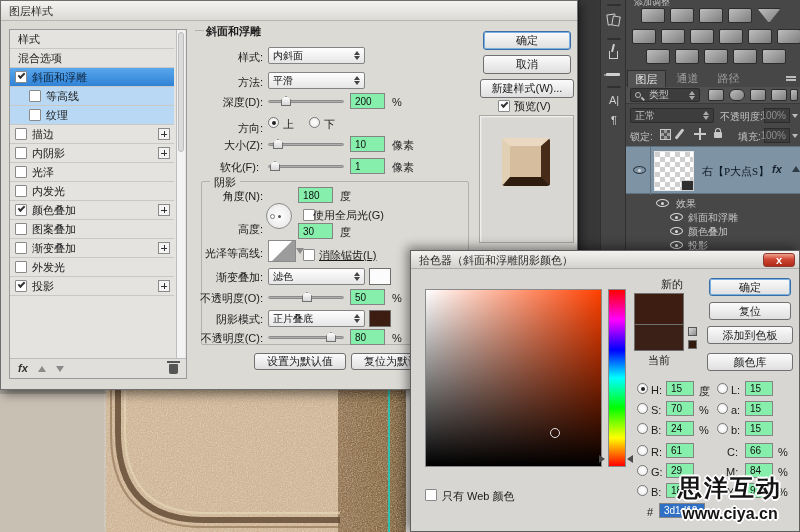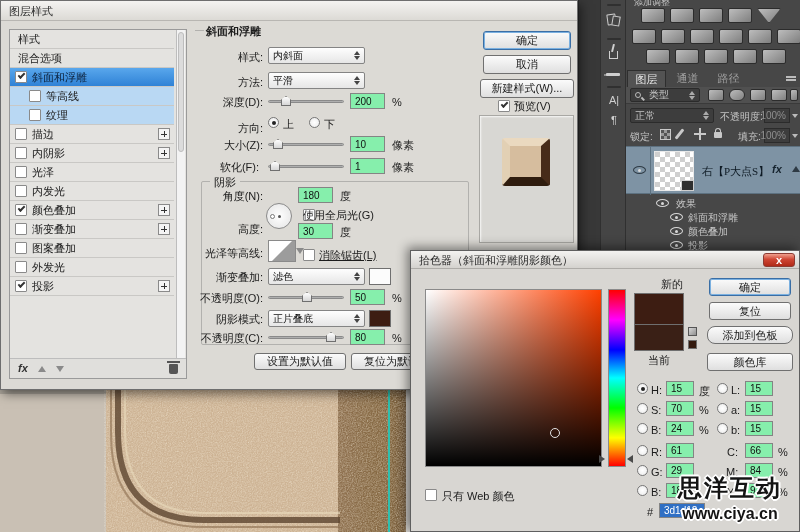--- a/index.html
+++ b/index.html
@@ -323,29 +323,29 @@
             <span class="tick"></span>
           </span>
           <span class="txt">颜色叠加</span>
           <span class="plusbox">
             <i></i>
             <b></b>
           </span>
         </div>
       <div class="ls-row">
           <span class="chk"></span>
+          <span class="txt">图案叠加</span>
+        </div>
+      <div class="ls-row">
+          <span class="chk"></span>
           <span class="txt">渐变叠加</span>
           <span class="plusbox">
             <i></i>
             <b></b>
           </span>
-        </div>
-      <div class="ls-row">
-          <span class="chk"></span>
-          <span class="txt">图案叠加</span>
         </div>
       <div class="ls-row">
           <span class="chk"></span>
           <span class="txt">外发光</span>
         </div>
       <div class="ls-row">
           <span class="chk">
             <span class="tick"></span>
           </span>
           <span class="txt">投影</span>
@@ -414,21 +414,21 @@
       <span class="legend">阴影</span>
     </div>
     <div class="lbl lblr" style="left:180px;top:189px;width:82px;">角度(N):</div>
     <div class="vbox" style="left:297px;top:186px;width:35px;height:16px;">180</div>
     <div class="lbl" style="left:339px;top:189px;">度</div>
     <div class="dial" style="left:265px;top:202px;">
         <span class="e"></span>
         <span class="c"></span>
       </div>
     <span class="chk" style="left:302px;top:208px;"></span>
-    <div class="lbl" style="left:302px;top:208px;">使用全局光(G)</div>
+    <div class="lbl" style="left:312px;top:208px;">使用全局光(G)</div>
     <div class="lbl lblr" style="left:180px;top:222px;width:82px;">高度:</div>
     <div class="vbox" style="left:297px;top:222px;width:35px;height:16px;">30</div>
     <div class="lbl" style="left:339px;top:225px;">度</div>
     <div class="lbl lblr" style="left:180px;top:246px;width:82px;">光泽等高线:</div>
     <div class="contour" style="left:267px;top:239px;">
         <span class="tri-dn da"></span>
       </div>
     <span class="chk" style="left:302px;top:248px;"></span>
     <div class="lbl" style="left:318px;top:248px;text-decoration:underline;">消除锯齿(L)</div>
     <div class="lbl lblr" style="left:180px;top:270px;width:82px;">渐变叠加:</div>
@@ -489,21 +489,21 @@
 
     <div class="cp-lbl" style="left:236px;top:26px;width:50px;text-align:center;">新的</div>
     <div class="swatch" style="left:223px;top:42px;width:50px;height:31px;background:#3d1d12;border-bottom:none;"></div>
     <div class="swatch" style="left:223px;top:73px;width:50px;height:27px;background:#3a2016;"></div>
     <div class="cp-lbl" style="left:223px;top:102px;width:50px;text-align:center;">当前</div>
     <span class="cube" style="left:277px;top:76px;"></span>
     <div class="swatch" style="left:277px;top:89px;width:9px;height:9px;background:#331a0e;"></div>
 
     <div class="btn" style="left:298px;top:27px;width:82px;height:18px;border-color:#3a6ea5;box-shadow:0 0 0 1px #7ab0e0 inset;">确定</div>
     <div class="btn" style="left:298px;top:51px;width:82px;height:18px;">复位</div>
-    <div class="btn" style="left:296px;top:75px;width:86px;height:18px;border-radius:8px;">添加到色板</div>
+    <div class="btn" style="left:296px;top:75px;width:86px;height:18px;">添加到色板</div>
     <div class="btn" style="left:296px;top:102px;width:86px;height:18px;">颜色库</div>
 
     <span class="radio" style="left:226px;top:132px;">
         <span class="dot"></span>
       </span>
     <div class="cp-lbl" style="left:240px;top:133px;">H:</div>
     <div class="vbox" style="left:255px;top:130px;width:28px;height:15px;">15</div>
     <div class="cp-lbl" style="left:288px;top:133px;">度</div>
     <span class="radio" style="left:226px;top:152px;"></span>
     <div class="cp-lbl" style="left:240px;top:153px;">S:</div>

